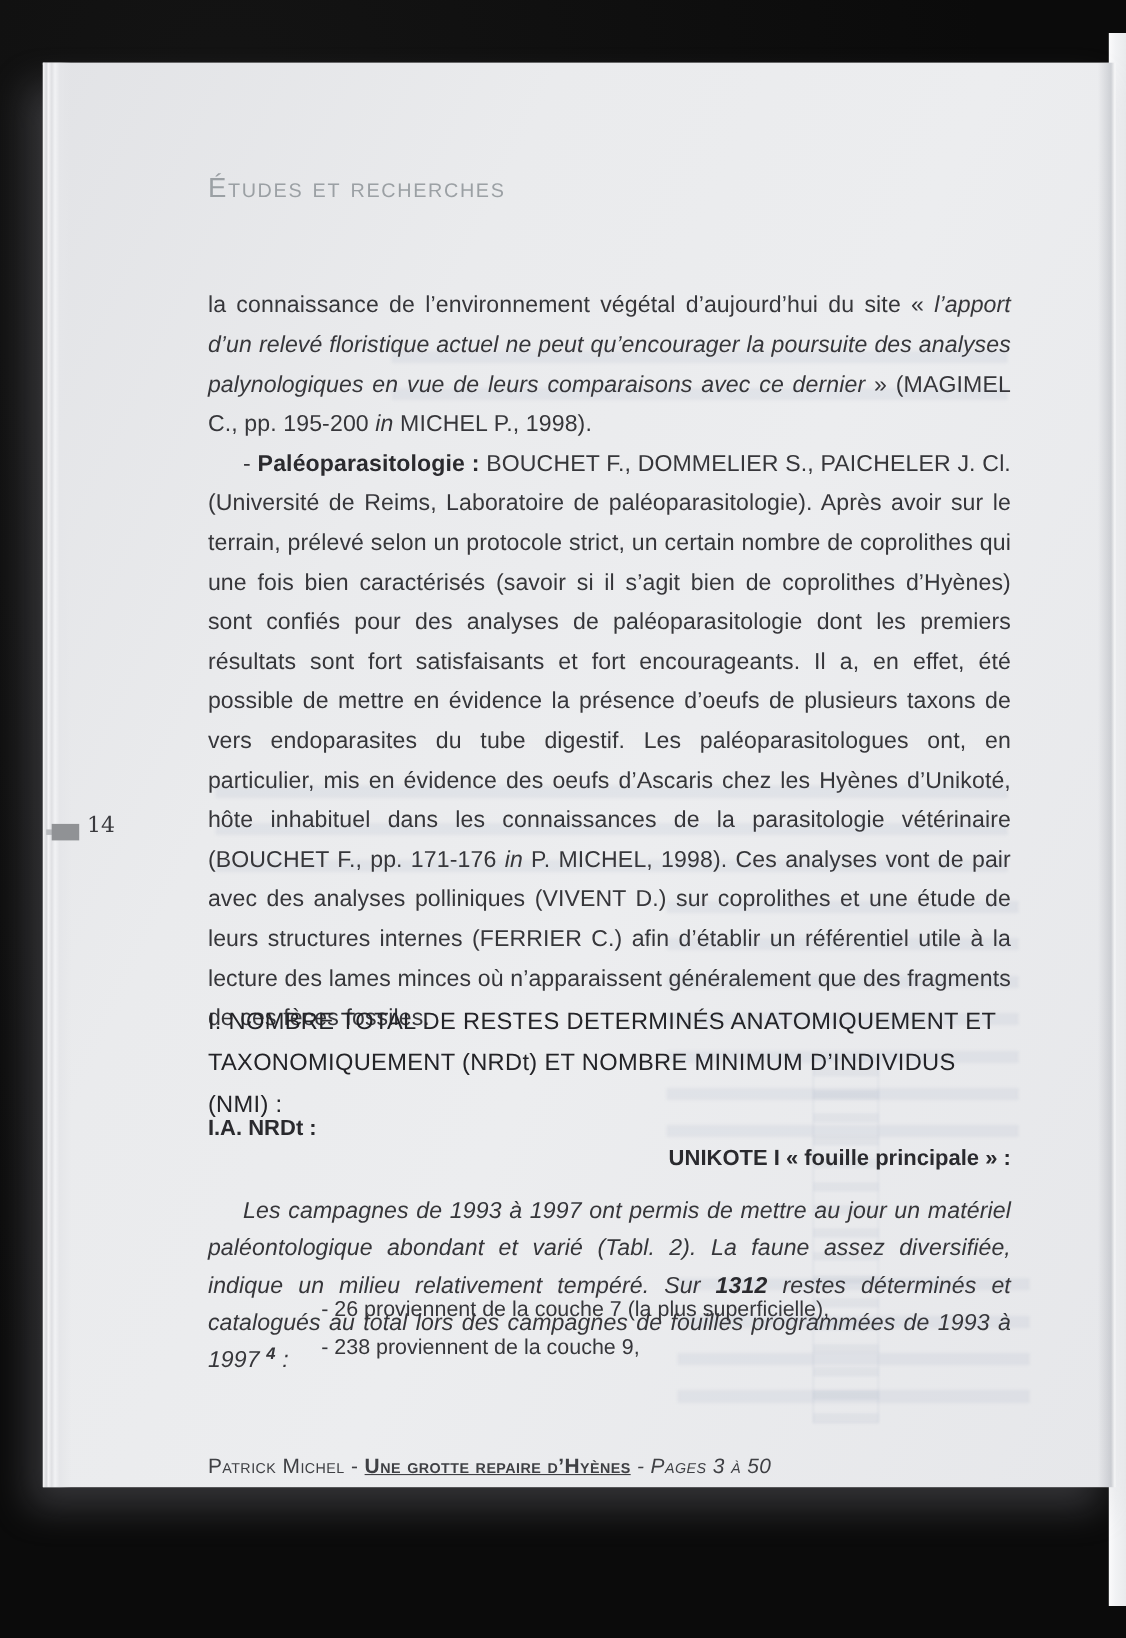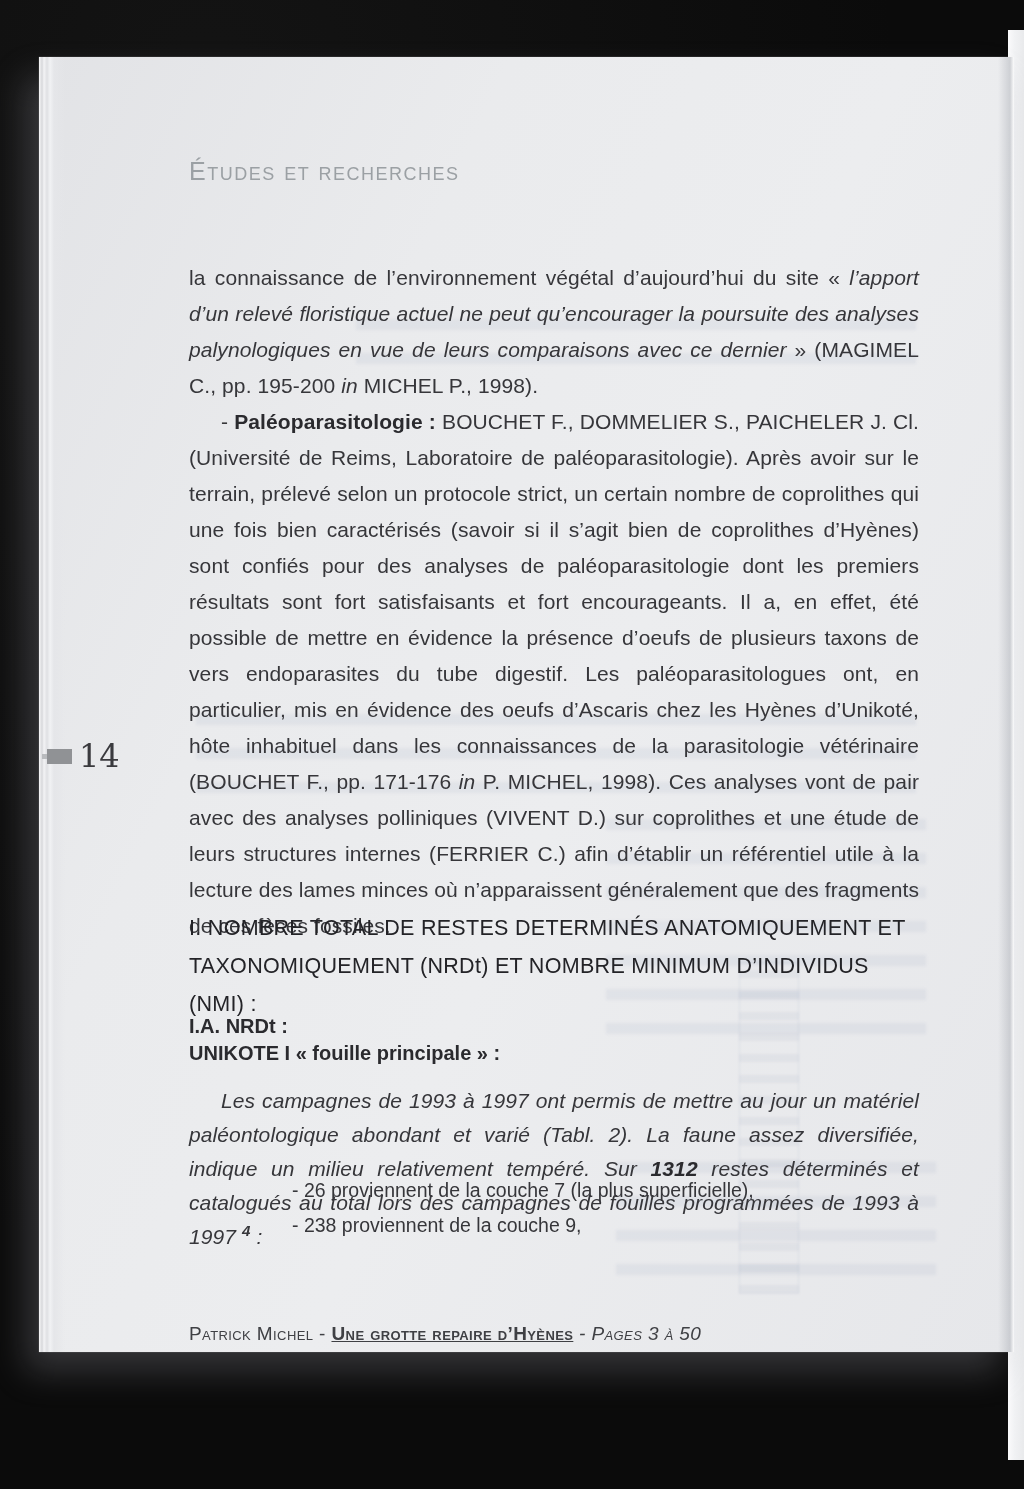--- a/index.html
+++ b/index.html
@@ -99,21 +99,21 @@
     font-weight: normal;
     font-size: 21.5px; line-height: 38px;
     color: #232327; letter-spacing: 0.3px;
   }
   .h3 {
     position: absolute; left: 150px; width: 730px;
     font-weight: bold; font-size: 20px; line-height: 27px;
     color: #2a2a2e;
   }
   .h3a { top: 956px; }
-  .h3b { top: 983px; }
+  .h3b { top: 983px; text-align: right; }
 
   .couches-list {
     position: absolute; left: 253px; top: 1116px; width: 620px;
     font-size: 19.5px; line-height: 34.5px;
     color: #36363a;
   }
   .couches-list div { white-space: nowrap; }
 
   .footer-line {
     position: absolute; left: 150px; top: 1266px; width: 700px;
@@ -130,21 +130,21 @@
     position: absolute; left: 3px; top: 697px;
     width: 9px; height: 5px; background: #b9bbbe;
   }
   .tab-block {
     position: absolute; left: 8px; top: 692px;
     width: 25px; height: 15px; background: #909295;
   }
   .page-number {
     position: absolute; left: 40px; top: 680px;
     font-family: "DejaVu Serif", serif;
-    font-size: 32px; color: #3a3a3e;
+    font-size: 20px; color: #3a3a3e;
   }
 </style>
 </head>
 <body>
 
 <div class="scan-bg"></div>
 
 <div class="right-page"></div>
 <div class="staple" style="left:1002px; top:195px;"></div>
 <div class="staple" style="left:1002px; top:340px;"></div>

